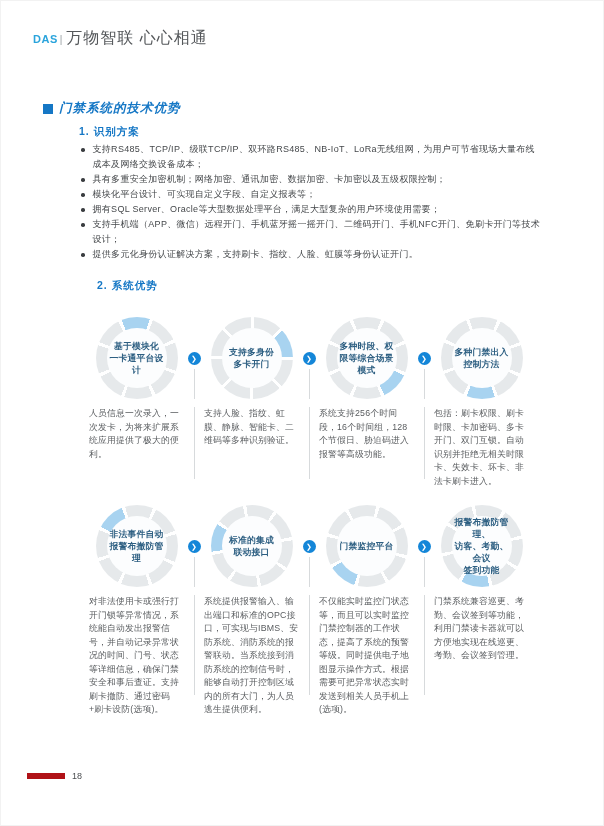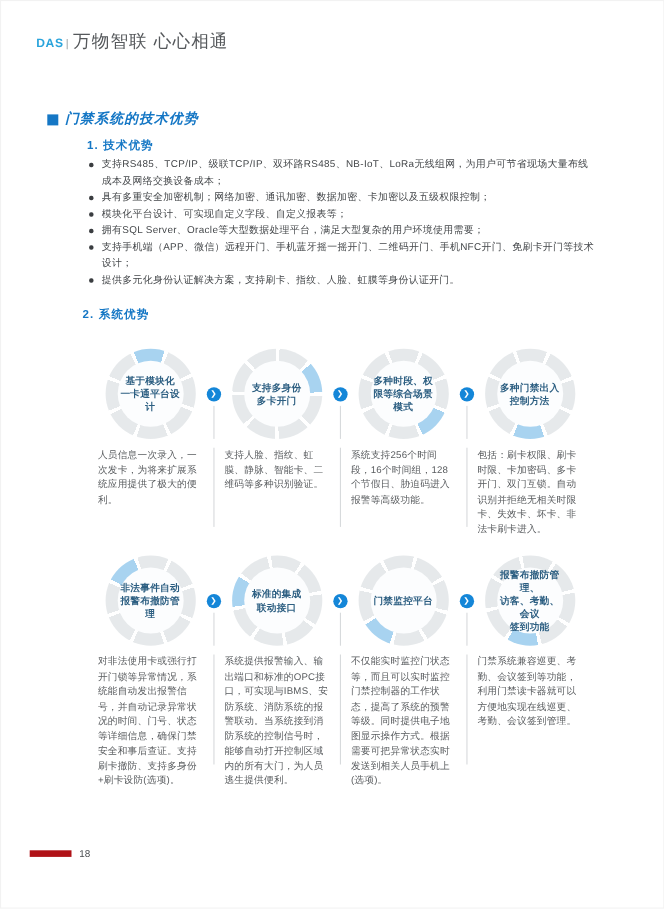--- a/index.html
+++ b/index.html
@@ -26,21 +26,21 @@
   .subhead { color: var(--accent-blue, #1577c5); font-weight: bold; font-size: 10.5px; letter-spacing: 1px; }
   .subhead .num { margin-right: 4px; }
   #sub1 { position: absolute; top: 124px; left: 78px; }
 
   
   .bullets { position: absolute; top: 141px; left: 80px; width: 462px; }
   .bullet-row { display: flex; }
   .bullet-row .dot { flex: 0 0 auto; width: 3.5px; height: 3.5px; border-radius: 50%; background: #3a3d40; margin: 6px 8px 0 0; }
   .bullet-row .bt { font-size: 9px; line-height: 15px; color: #45484b; letter-spacing: .3px; }
 
-  #sub2 { position: absolute; top: 278px; left: 74px; text-align: center; }
+  #sub2 { position: absolute; top: 278px; left: 96px; text-align: center; }
 
   
   .features { position: absolute; top: 316px; left: 88px; width: 440px; }
   .frow { display: grid; grid-template-columns: 95px 20px 95px 20px 95px 20px 95px; }
   .circle-cell { display: flex; justify-content: center; }
   .ring { width: 82px; height: 82px; border-radius: 50%; position: relative; }
   .ring-hole {
     position: absolute; left: 11px; top: 11px; width: 60px; height: 60px;
     border-radius: 50%; background: #fcfdfe;
     display: flex; align-items: center; justify-content: center; text-align: center;
@@ -82,21 +82,21 @@
     <span class="sep">|</span>
     <span class="tagline">万物智联 心心相通</span>
   </div>
 
   <div class="main-title">
     <span class="sq"></span>
     <span class="t">门禁系统的技术优势</span>
   </div>
 
   <div class="subhead" id="sub1">
-    <span class="num">1.</span><span>技术优势</span>
+    <span class="num">1.</span><span>识别方案</span>
   </div>
 
   <div class="bullets">
     <div class="bullet-row">
         <span class="dot"></span>
         <span class="bt">支持RS485、TCP/IP、级联TCP/IP、双环路RS485、NB-IoT、LoRa无线组网，为用户可节省现场大量布线成本及网络交换设备成本；</span>
       </div>
     <div class="bullet-row">
         <span class="dot"></span>
         <span class="bt">具有多重安全加密机制；网络加密、通讯加密、数据加密、卡加密以及五级权限控制；</span>
@@ -230,21 +230,21 @@
           <div class="ring-hole">
               <span class="ring-label">报警布撤防管理、
 访客、考勤、会议
 签到功能</span>
             </div>
         </div>
       </div>
     </div>
 
     <div class="frow desc-row row2-desc">
-      <div class="desc-cell">对非法使用卡或强行打开门锁等异常情况，系统能自动发出报警信号，并自动记录异常状况的时间、门号、状态等详细信息，确保门禁安全和事后查证。支持刷卡撤防、支持多身份+刷卡设防(选项)。</div>
+      <div class="desc-cell">对非法使用卡或强行打开门锁等异常情况，系统能自动发出报警信号，并自动记录异常状况的时间、门号、状态等详细信息，确保门禁安全和事后查证。支持刷卡撤防、通过密码+刷卡设防(选项)。</div>
       <div class="connector desc-conn">
           <span class="vline"></span>
         </div>
       <div class="desc-cell">系统提供报警输入、输出端口和标准的OPC接口，可实现与IBMS、安防系统、消防系统的报警联动。当系统接到消防系统的控制信号时，能够自动打开控制区域内的所有大门，为人员逃生提供便利。</div>
       <div class="connector desc-conn">
           <span class="vline"></span>
         </div>
       <div class="desc-cell">不仅能实时监控门状态等，而且可以实时监控门禁控制器的工作状态，提高了系统的预警等级。同时提供电子地图显示操作方式。根据需要可把异常状态实时发送到相关人员手机上(选项)。</div>
       <div class="connector desc-conn">
           <span class="vline"></span>

